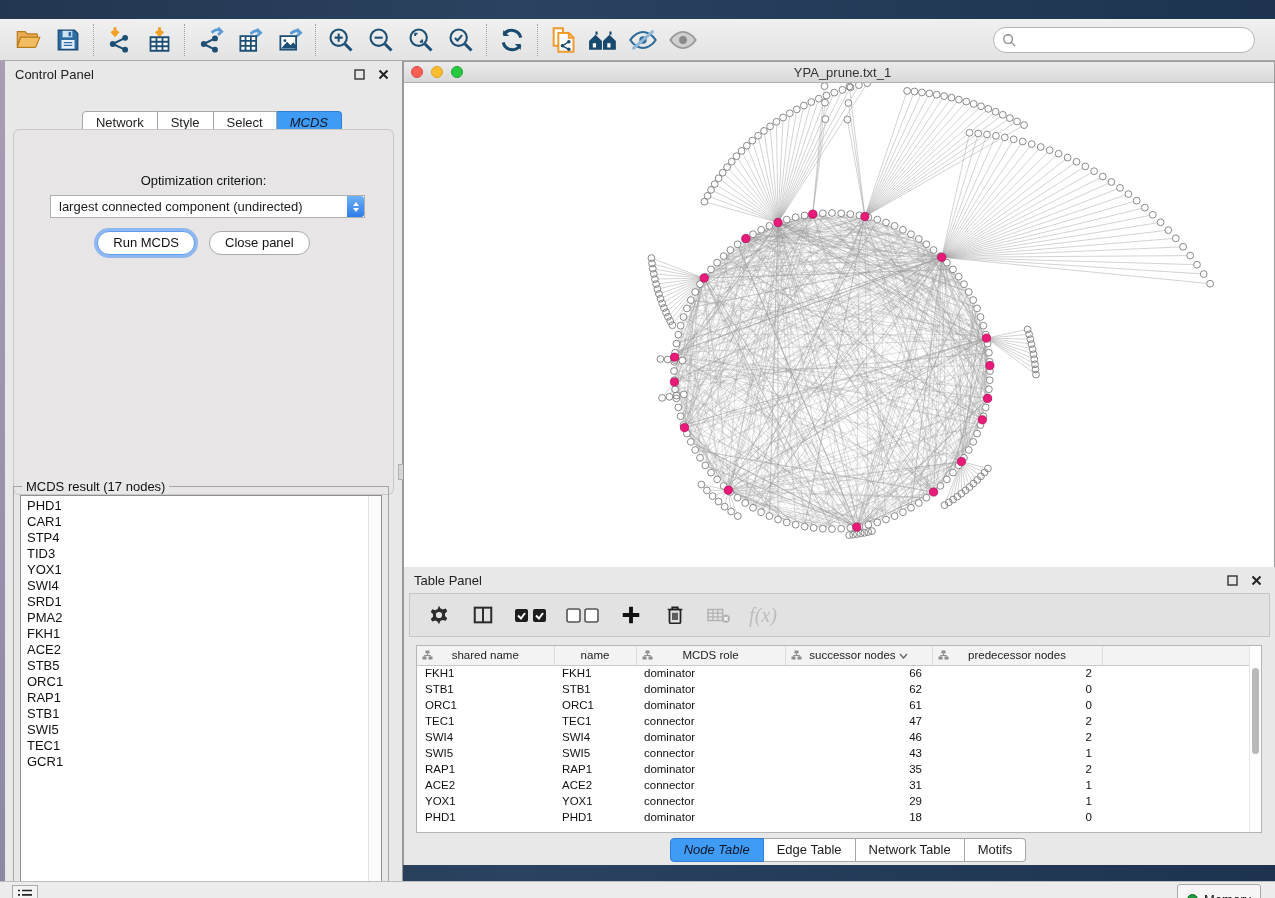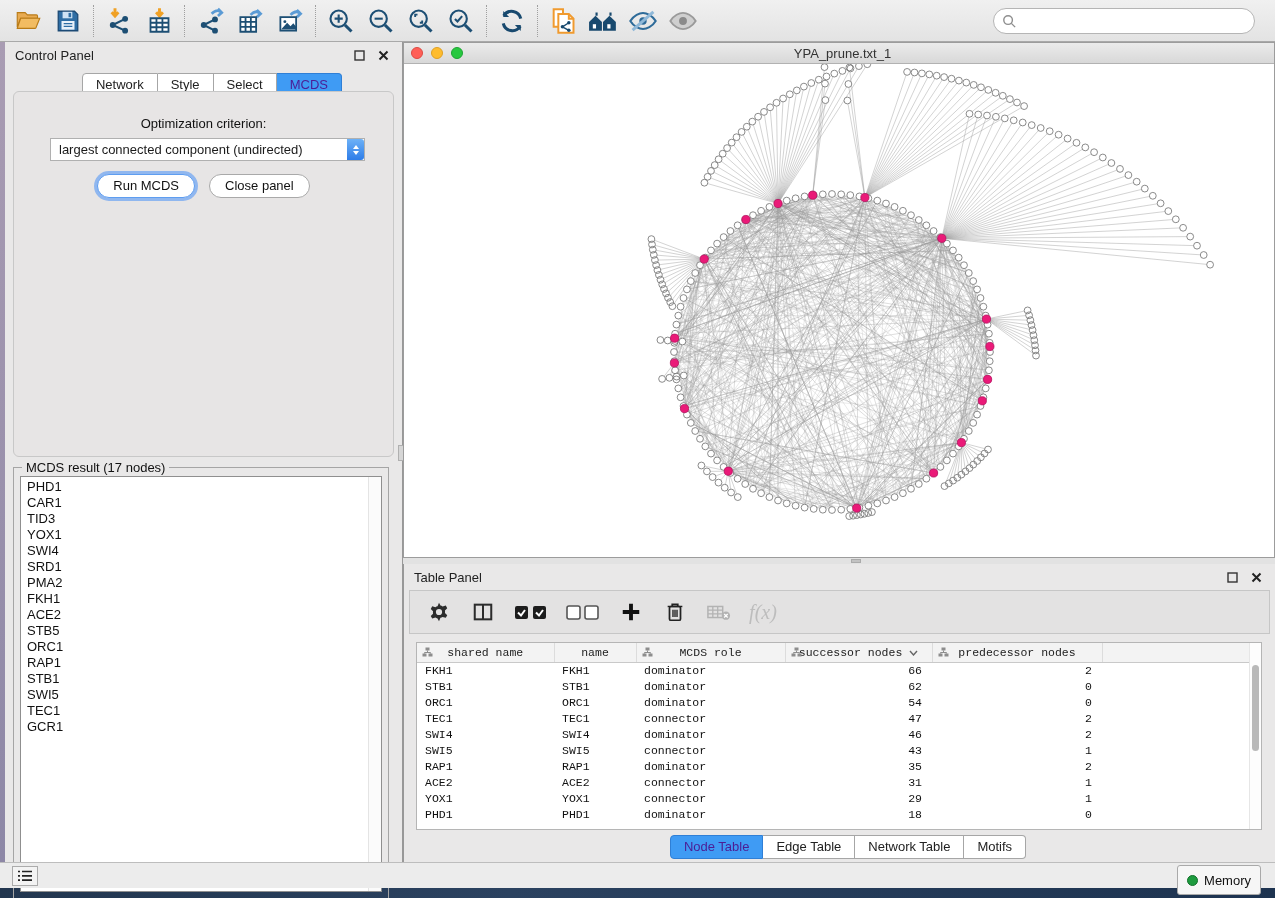--- a/index.html
+++ b/index.html
@@ -3,21 +3,21 @@
 <meta charset="utf-8">
 <style>
   * { margin:0; padding:0; box-sizing:border-box; }
   html,body { width:1275px; height:898px; overflow:hidden; }
   body {
     font-family:"Liberation Sans","DejaVu Sans",sans-serif;
     background:linear-gradient(90deg,#22364f,#2b4260 40%,#1d3350);
     position:relative; font-size:13px; color:#1a1a1a;
     -webkit-font-smoothing:antialiased;
   }
-  .abs { position:absolute; }
+  .abs { position:absolute;margin-top:19px; }
 
   
   #toolbar { left:0; top:0; width:1275px; height:42px;
     background:linear-gradient(#f0f0f0,#e3e3e3); border-bottom:1px solid #a9a9a9;
     display:flex; align-items:center; padding:0 8px; }
   .tb-icon { width:40px; height:36px; display:flex; align-items:center; justify-content:center; cursor:default; }
   .tb-sep { width:1px; height:32px; border-left:1px dotted #9f9f9f; margin:0 5px; }
   #search-wrap { position:absolute; right:20px; top:8px; width:262px; height:26px;
     background:#fff; border:1px solid #b5b5b5; border-radius:13px;
     display:flex; align-items:center; padding:0 8px; }
@@ -30,21 +30,21 @@
   #control-panel { left:5px; top:42px; width:398px; height:820px; background:#e9e8e8; border-right:1px solid #989898; }
   .panel-head { height:26px; display:flex; align-items:center; padding:0 10px; }
   .panel-title { font-size:13px; color:#222; }
   .panel-head .spacer { flex:1; }
   .win-btn { width:18px; height:16px; display:flex; align-items:center; justify-content:center; margin-left:6px; }
 
   .seg { display:inline-flex;padding-left:17px; }
   .seg .tab { background:#fff; border:1px solid #a6a6a6; border-left:none; padding:3px 13px 4px; font-size:13px; color:#222; cursor:default; }
   .seg .tab:first-child { border-left:1px solid #a6a6a6; border-radius:4px 0 0 4px; }
   .seg .tab:last-child { border-radius:0 4px 4px 0; }
-  .seg .tab.sel { background:#3f9bf4; border-color:#2f7fd6; color:#4c1d95; }
+  .seg .tab.sel { background:#3f9bf4; border-color:#2f7fd6; color:#0f172a;font-style:italic; }
 
   #cp-tabs { left:0; right:0; top:31px; text-align:center; }
   #cp-box { left:8px; right:8px; top:49px; height:366px; background:#e7e5e5; border:1px solid #c8c8c8; border-radius:6px; }
   #opt-label { left:0; right:0; top:24px; text-align:center; font-size:13px; color:#111; }
   #criterion { left:36px; top:46px; width:315px; height:23px; background:#fff; border:1px solid #b0b0b0; border-radius:0;
     display:flex; align-items:center; }
   #criterion .val { flex:1; padding:0 8px; font-size:13px; white-space:nowrap; overflow:hidden; }
   #criterion .stepper { width:17px; height:21px; background:linear-gradient(#6db1f7,#2e7de8); border-radius:0 3px 3px 0;
     display:flex; flex-direction:column; align-items:center; justify-content:center; gap:2px; }
   .tri-up { width:0; height:0; border-left:3.5px solid transparent; border-right:3.5px solid transparent; border-bottom:4px solid #fff; }
@@ -67,28 +67,28 @@
   .light { width:12px; height:12px; border-radius:50%; margin-right:8px; }
   #net-title { position:absolute; left:7px; right:0; text-align:center; font-size:13px; color:#333; }
   #net-canvas { position:absolute; left:0; top:21px; width:870px; height:493px; background:#fff; overflow:hidden; }
 
   
   #h-split { left:403px; top:558px; width:872px; height:6px; background:#e2e2e2; }
   #h-split .grip { position:absolute; left:448px; top:1px; width:10px; height:4px; background:#c2c2c2; border:1px solid #ababab; }
   #v-grip { left:398px; top:445px; width:9px; height:16px; background:#d6d6d6; border:1px solid #b0b0b0; }
 
   
-  #table-panel { left:403px; top:564px; width:872px; height:298px; background:#e9e8e8; border-left:1px solid #989898; }
+  #table-panel { left:403px; top:548px; width:872px; height:298px; background:#e9e8e8; border-left:1px solid #989898; }
   #tp-toolbar { position:absolute; left:5px; right:5px; top:26px; height:44px; background:#e3e2e2; border:1px solid #c6c6c6;
      display:flex; align-items:center; gap:14px; padding:0 14px; }
   .tp-icon { display:flex; align-items:center; justify-content:center; width:30px; height:32px; }
   .fx { font-family:"Liberation Serif","DejaVu Serif",serif; font-style:italic; font-size:20px; color:#bdbdbd; }
 
   #tp-table { position:absolute; left:12px; right:13px; top:78px; height:188px; background:#fff; border:1px solid #b5b5b5; overflow:hidden; }
-  #tp-table table { border-collapse:collapse; width:846px; table-layout:fixed;font-family:Liberation Mono, monospace; }
+  #tp-table table { border-collapse:collapse; width:846px; table-layout:fixed; }
   #tp-table th { background:#f3f3f3; border-bottom:1px solid #c9c9c9; border-right:1px solid #dcdcdc; height:19px;
      font-weight:normal; font-size:11.5px; color:#222; position:relative; text-align:center; padding:0 4px; white-space:nowrap; }
   #tp-table th .hicon { position:absolute; left:5px; top:4px; }
   #tp-table td { height:16px; font-size:11.5px; color:#111; padding:0 10px 0 8px; white-space:nowrap; overflow:hidden; }
   #tp-table td.num { text-align:right; }
   #scrollbar { position:absolute; right:0; top:0; bottom:0; width:12px; background:#fdfdfd; border-left:1px solid #e6e6e6; }
   #scrollbar .thumb { position:absolute; left:2px; right:2px; top:22px; height:86px; background:#b9b9b9; border-radius:4px; }
 
   #tp-tabs { position:absolute; left:0; right:0; top:271px; text-align:center; }
 
@@ -283,20 +283,21 @@
       <button class="btn">Close panel</button>
     </div>
   </div>
 
   <div id="mcds-group">
     <span id="mcds-legend">MCDS result (17 nodes)</span>
     <div id="mcds-list">
       <ul id="mcds-ul">
           <li>PHD1</li>
           <li>CAR1</li>
+          <li>STP4</li>
           <li>TID3</li>
           <li>YOX1</li>
           <li>SWI4</li>
           <li>SRD1</li>
           <li>PMA2</li>
           <li>FKH1</li>
           <li>ACE2</li>
           <li>STB5</li>
           <li>ORC1</li>
           <li>RAP1</li>
@@ -471,21 +472,21 @@
             <td>STB1</td>
             <td>dominator</td>
             <td class="num">62</td>
             <td class="num">0</td>
             <td></td>
           </tr>
           <tr>
             <td>ORC1</td>
             <td>ORC1</td>
             <td>dominator</td>
-            <td class="num">54</td>
+            <td class="num">61</td>
             <td class="num">0</td>
             <td></td>
           </tr>
           <tr>
             <td>TEC1</td>
             <td>TEC1</td>
             <td>connector</td>
             <td class="num">47</td>
             <td class="num">2</td>
             <td></td>

